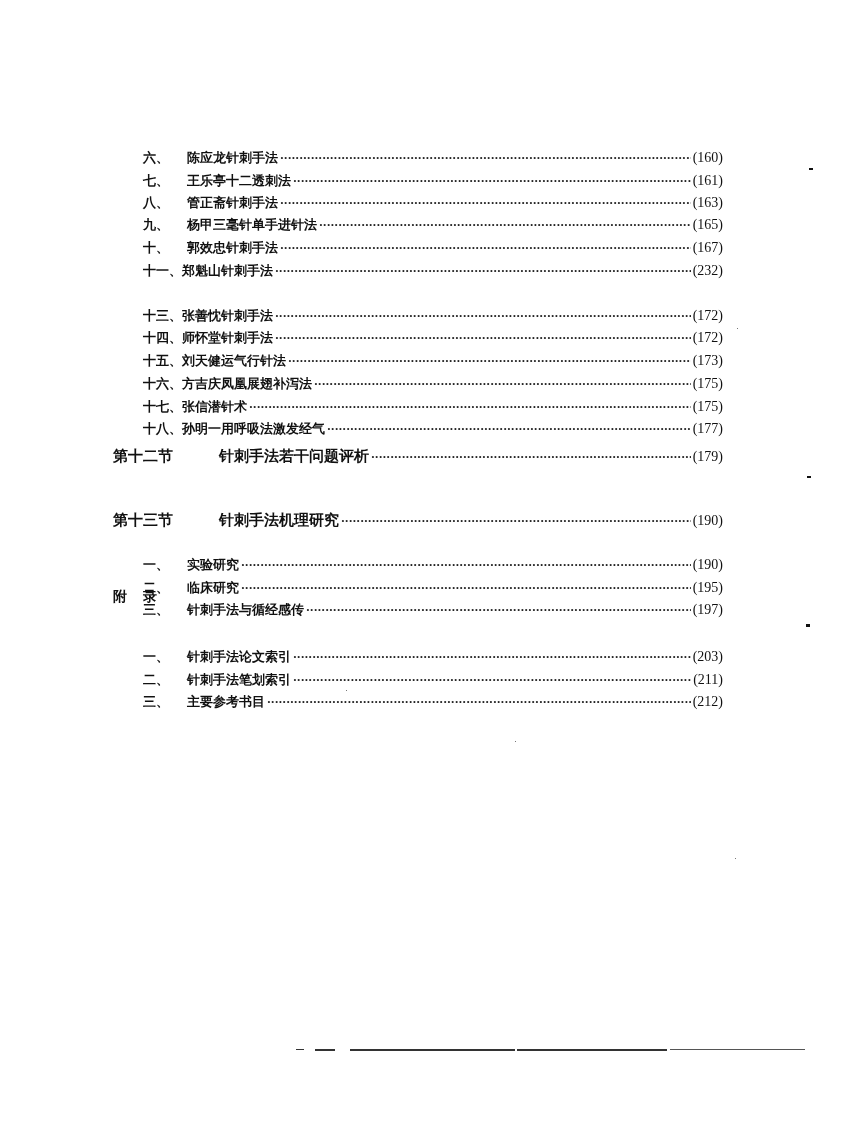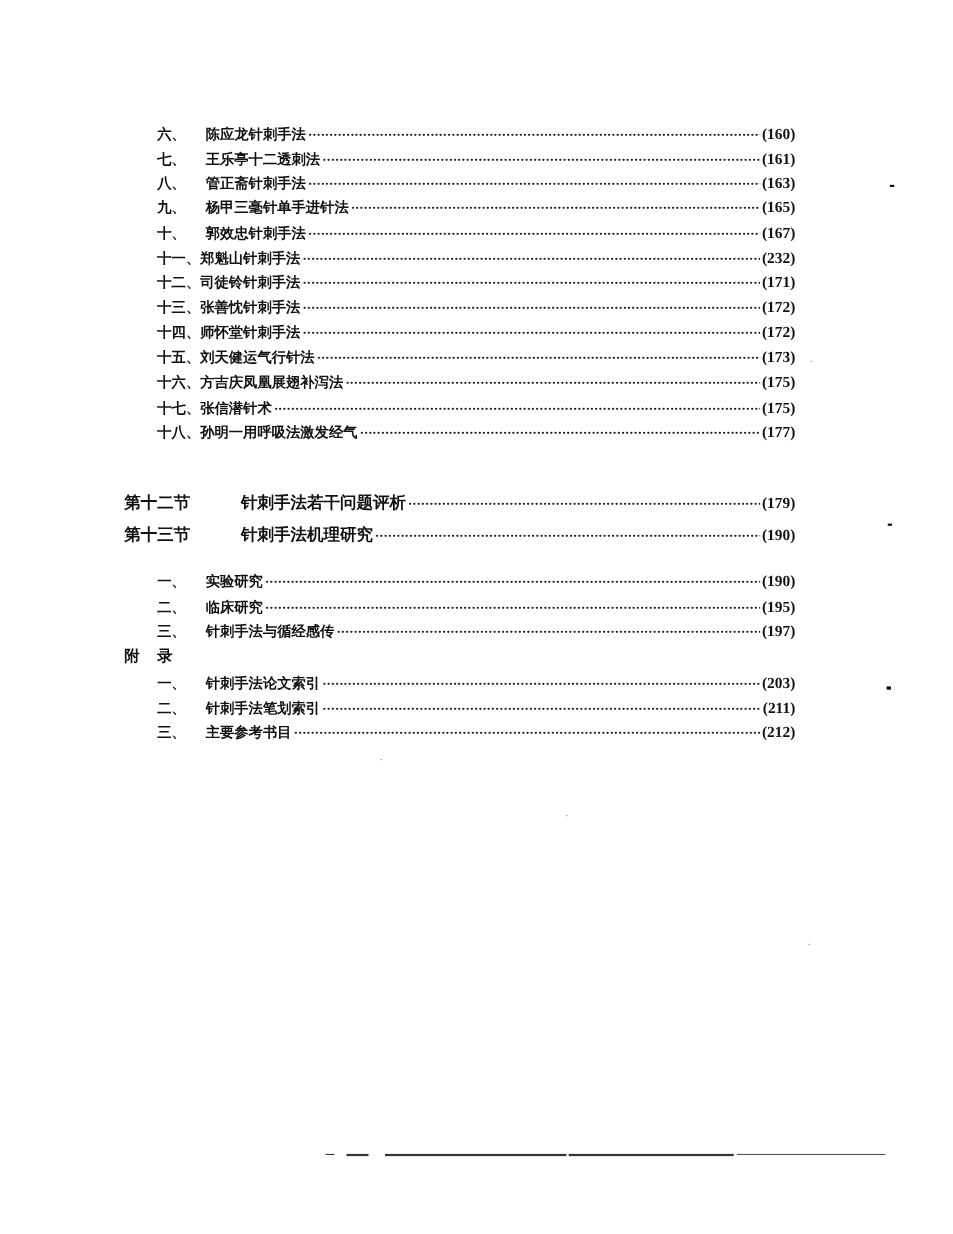--- a/index.html
+++ b/index.html
@@ -14,21 +14,21 @@
   }
   .toc-row .num { display: inline-block; font-weight: bold; }
   .toc-row .title { font-weight: bold; }
   .toc-row .leader {
     flex: 1; overflow: hidden; margin: 0 2px; letter-spacing: 0px;
     font-weight: bold; color: #222; font-size: 11px;
   }
   .toc-row .leader::before {
     content: "································································································································································································";
   }
-  .toc-row .page-num { font-family: "Liberation Serif", serif; font-size: 14px; font-weight: bold; }
+  .toc-row .page-num { font-family: "Liberation Serif", serif; font-size: 14px; font-weight: normal; margin-top: 35px; }
   .sub { left: 143px; width: 580px; }
   .sub .num { width: 44px; }
   .sub .num.wide { width: auto; }
   .sec { left: 113px; width: 610px; font-size: 15px; line-height: 18px; }
   .sec .num { width: 106px; font-size: 15px; }
   .sec .title { font-size: 15px; }
   .sec .page-num { font-size: 14px; }
   .appendix-label { position: absolute; left: 113px; font-size: 14px; font-weight: bold; letter-spacing: 16px; font-family: Liberation Mono, monospace; }
   .mark { position: absolute; width: 4px; height: 2px; background: #111; }
   .bottom-rule { position: absolute; height: 2px; background: #333; top: 1049px; }
@@ -68,26 +68,20 @@
     <span class="title">郭效忠针刺手法</span>
     <span class="leader"></span>
     <span class="page-num">(167)</span>
   </div>
   <div class="toc-row sub" style="top:228px">
     <span class="num wide">十一、</span>
     <span class="title">郑魁山针刺手法</span>
     <span class="leader"></span>
     <span class="page-num">(232)</span>
   </div>
-  <div class="toc-row sub" style="top:250px">
-    <span class="num wide">十二、</span>
-    <span class="title">司徒铃针刺手法</span>
-    <span class="leader"></span>
-    <span class="page-num">(171)</span>
-  </div>
   <div class="toc-row sub" style="top:273px">
     <span class="num wide">十三、</span>
     <span class="title">张善忱针刺手法</span>
     <span class="leader"></span>
     <span class="page-num">(172)</span>
   </div>
   <div class="toc-row sub" style="top:295px">
     <span class="num wide">十四、</span>
     <span class="title">师怀堂针刺手法</span>
     <span class="leader"></span>
@@ -111,21 +105,21 @@
     <span class="leader"></span>
     <span class="page-num">(175)</span>
   </div>
   <div class="toc-row sub" style="top:386px">
     <span class="num wide">十八、</span>
     <span class="title">孙明一用呼吸法激发经气</span>
     <span class="leader"></span>
     <span class="page-num">(177)</span>
   </div>
 
-  <div class="toc-row sec" style="top:448px">
+  <div class="toc-row sec" style="top:413px">
     <span class="num">第十二节</span>
     <span class="title">针刺手法若干问题评析</span>
     <span class="leader"></span>
     <span class="page-num">(179)</span>
   </div>
 
   <div class="toc-row sec" style="top:477px">
     <span class="num">第十三节</span>
     <span class="title">针刺手法机理研究</span>
     <span class="leader"></span>

